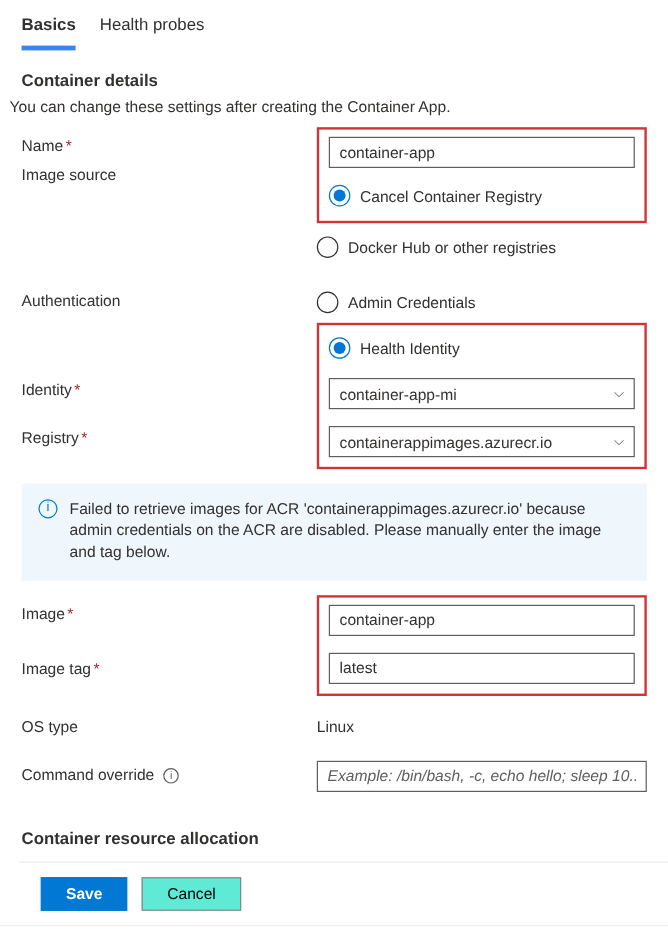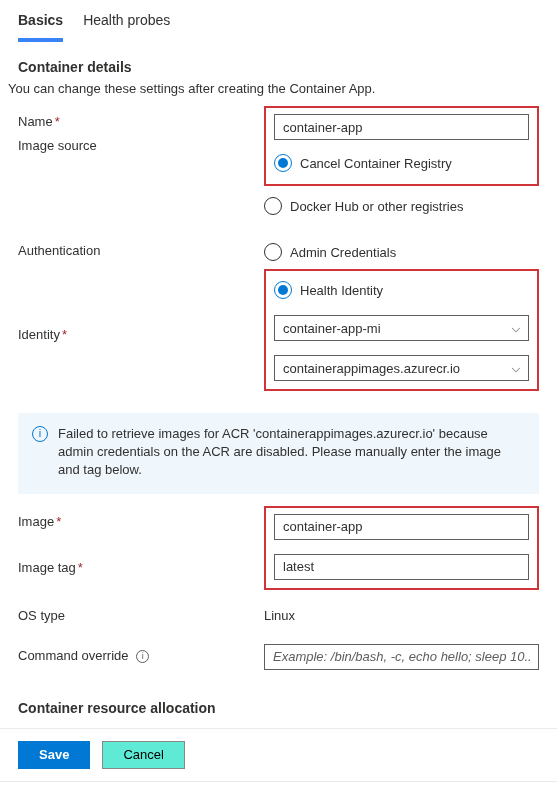--- a/index.html
+++ b/index.html
@@ -95,21 +95,20 @@
     .radio.checked { border-color: #0078d4; }
     .radio.checked::after {
       content: "";
       width: 10px; height: 10px;
       background: #0078d4;
       border-radius: 50%;
     }
     .highlight-box {
       border: 2px solid #d13438;
       padding: 6px 8px 8px 8px;
-      margin-bottom: 10px;
     }
     .info-banner {
       background: #eff6fc;
       margin: 12px 18px 16px 18px;
       padding: 12px 14px 14px 14px;
       display: flex;
       gap: 10px;
       font-size: 13px;
       line-height: 1.4;
     }
@@ -140,20 +139,21 @@
       color: #605e5c;
       margin-left: 4px;
       vertical-align: middle;
     }
     .footer {
       border-top: 1px solid #edebe9;
       padding: 12px 18px;
       display: flex;
       gap: 12px;
       margin-top: 6px;
+      margin-left: 16px;
     }
     .btn {
       height: 28px;
       padding: 0 20px;
       font-size: 13px;
       font-family: inherit;
       border: 1px solid #8a8886;
       background: #5eead4;
       cursor: pointer;
     }
@@ -230,20 +230,21 @@
       </div>
       <div class="select">
         <span>containerappimages.azurecr.io</span>
         <span class="chev">⌵</span>
       </div>
     </div>
   </div>
 
   <div style="position:relative; margin-top:-80px; height:80px;">
     <div style="position:absolute; top:2px;" class="label-col"><span>Identity</span><span class="req">*</span></div>
+    <div style="position:absolute; top:42px;" class="label-col"><span>Registry</span><span class="req">*</span></div>
   </div>
 
 </div>
 
 <div class="info-banner">
   <span class="info-icon">i</span>
   <span>Failed to retrieve images for ACR 'containerappimages.azurecr.io' because admin credentials on the ACR are disabled. Please manually enter the image and tag below.</span>
 </div>
 
 <div class="form-area" style="padding-top:0;">

